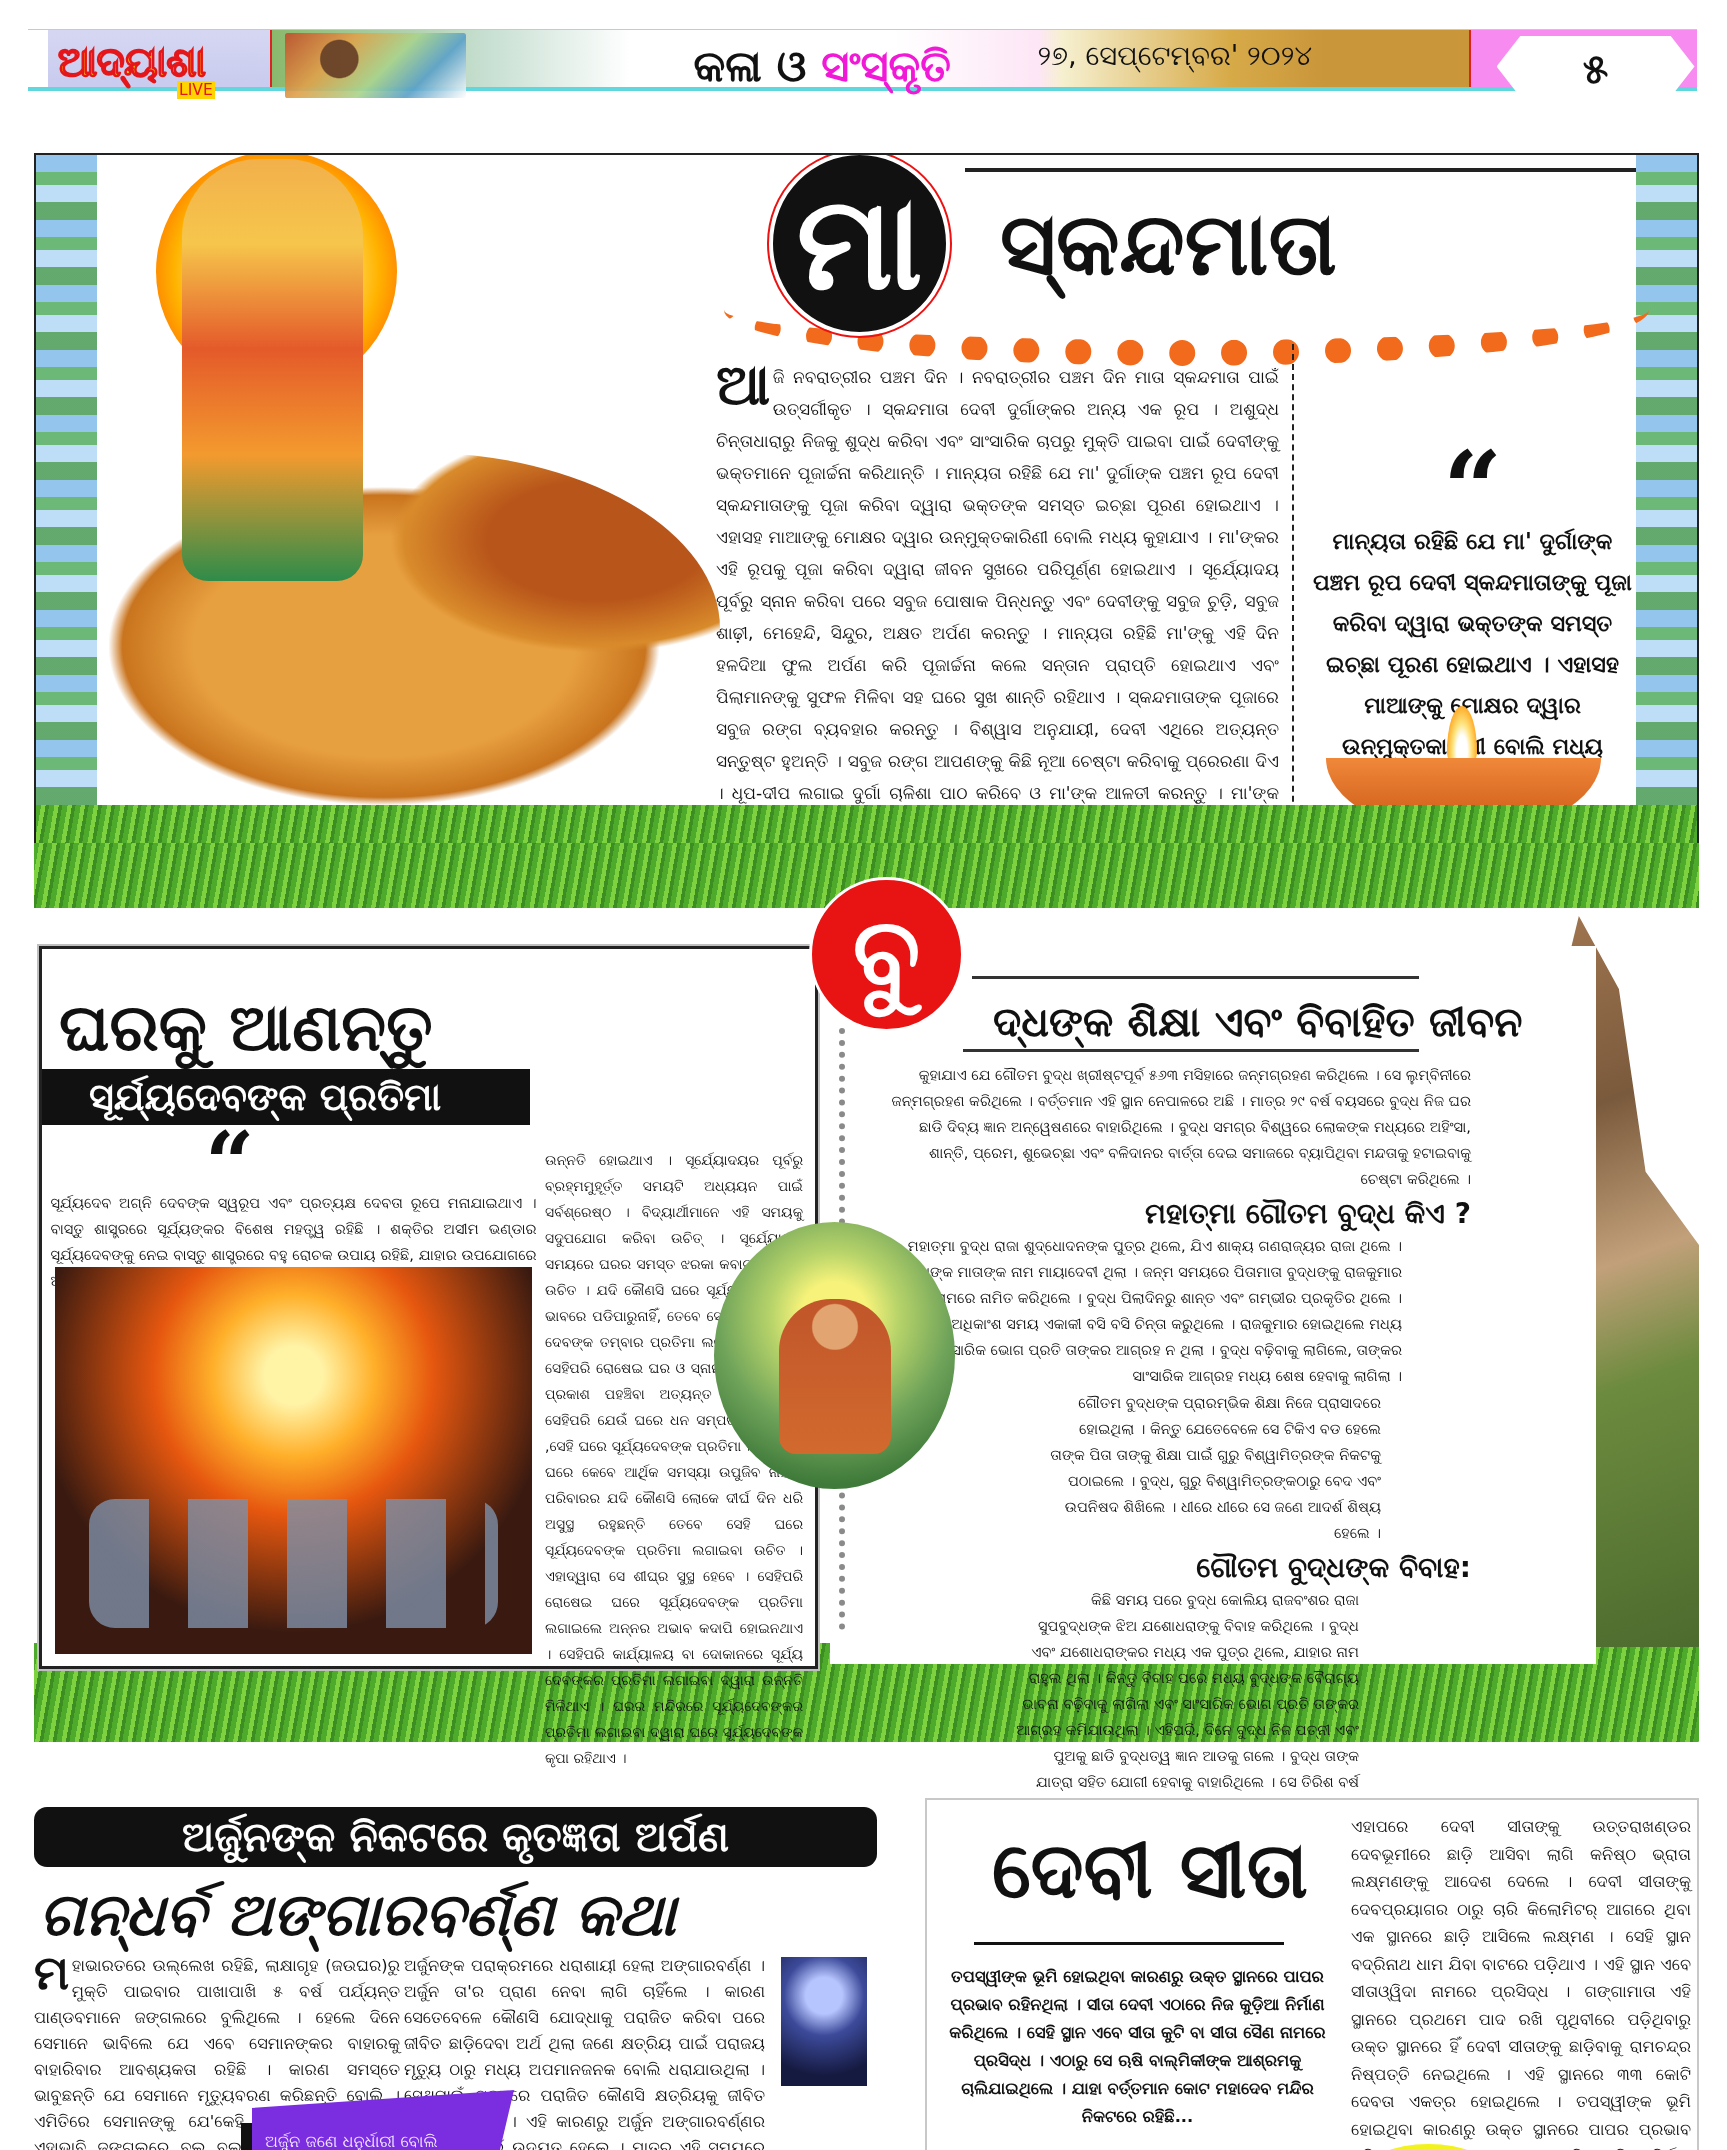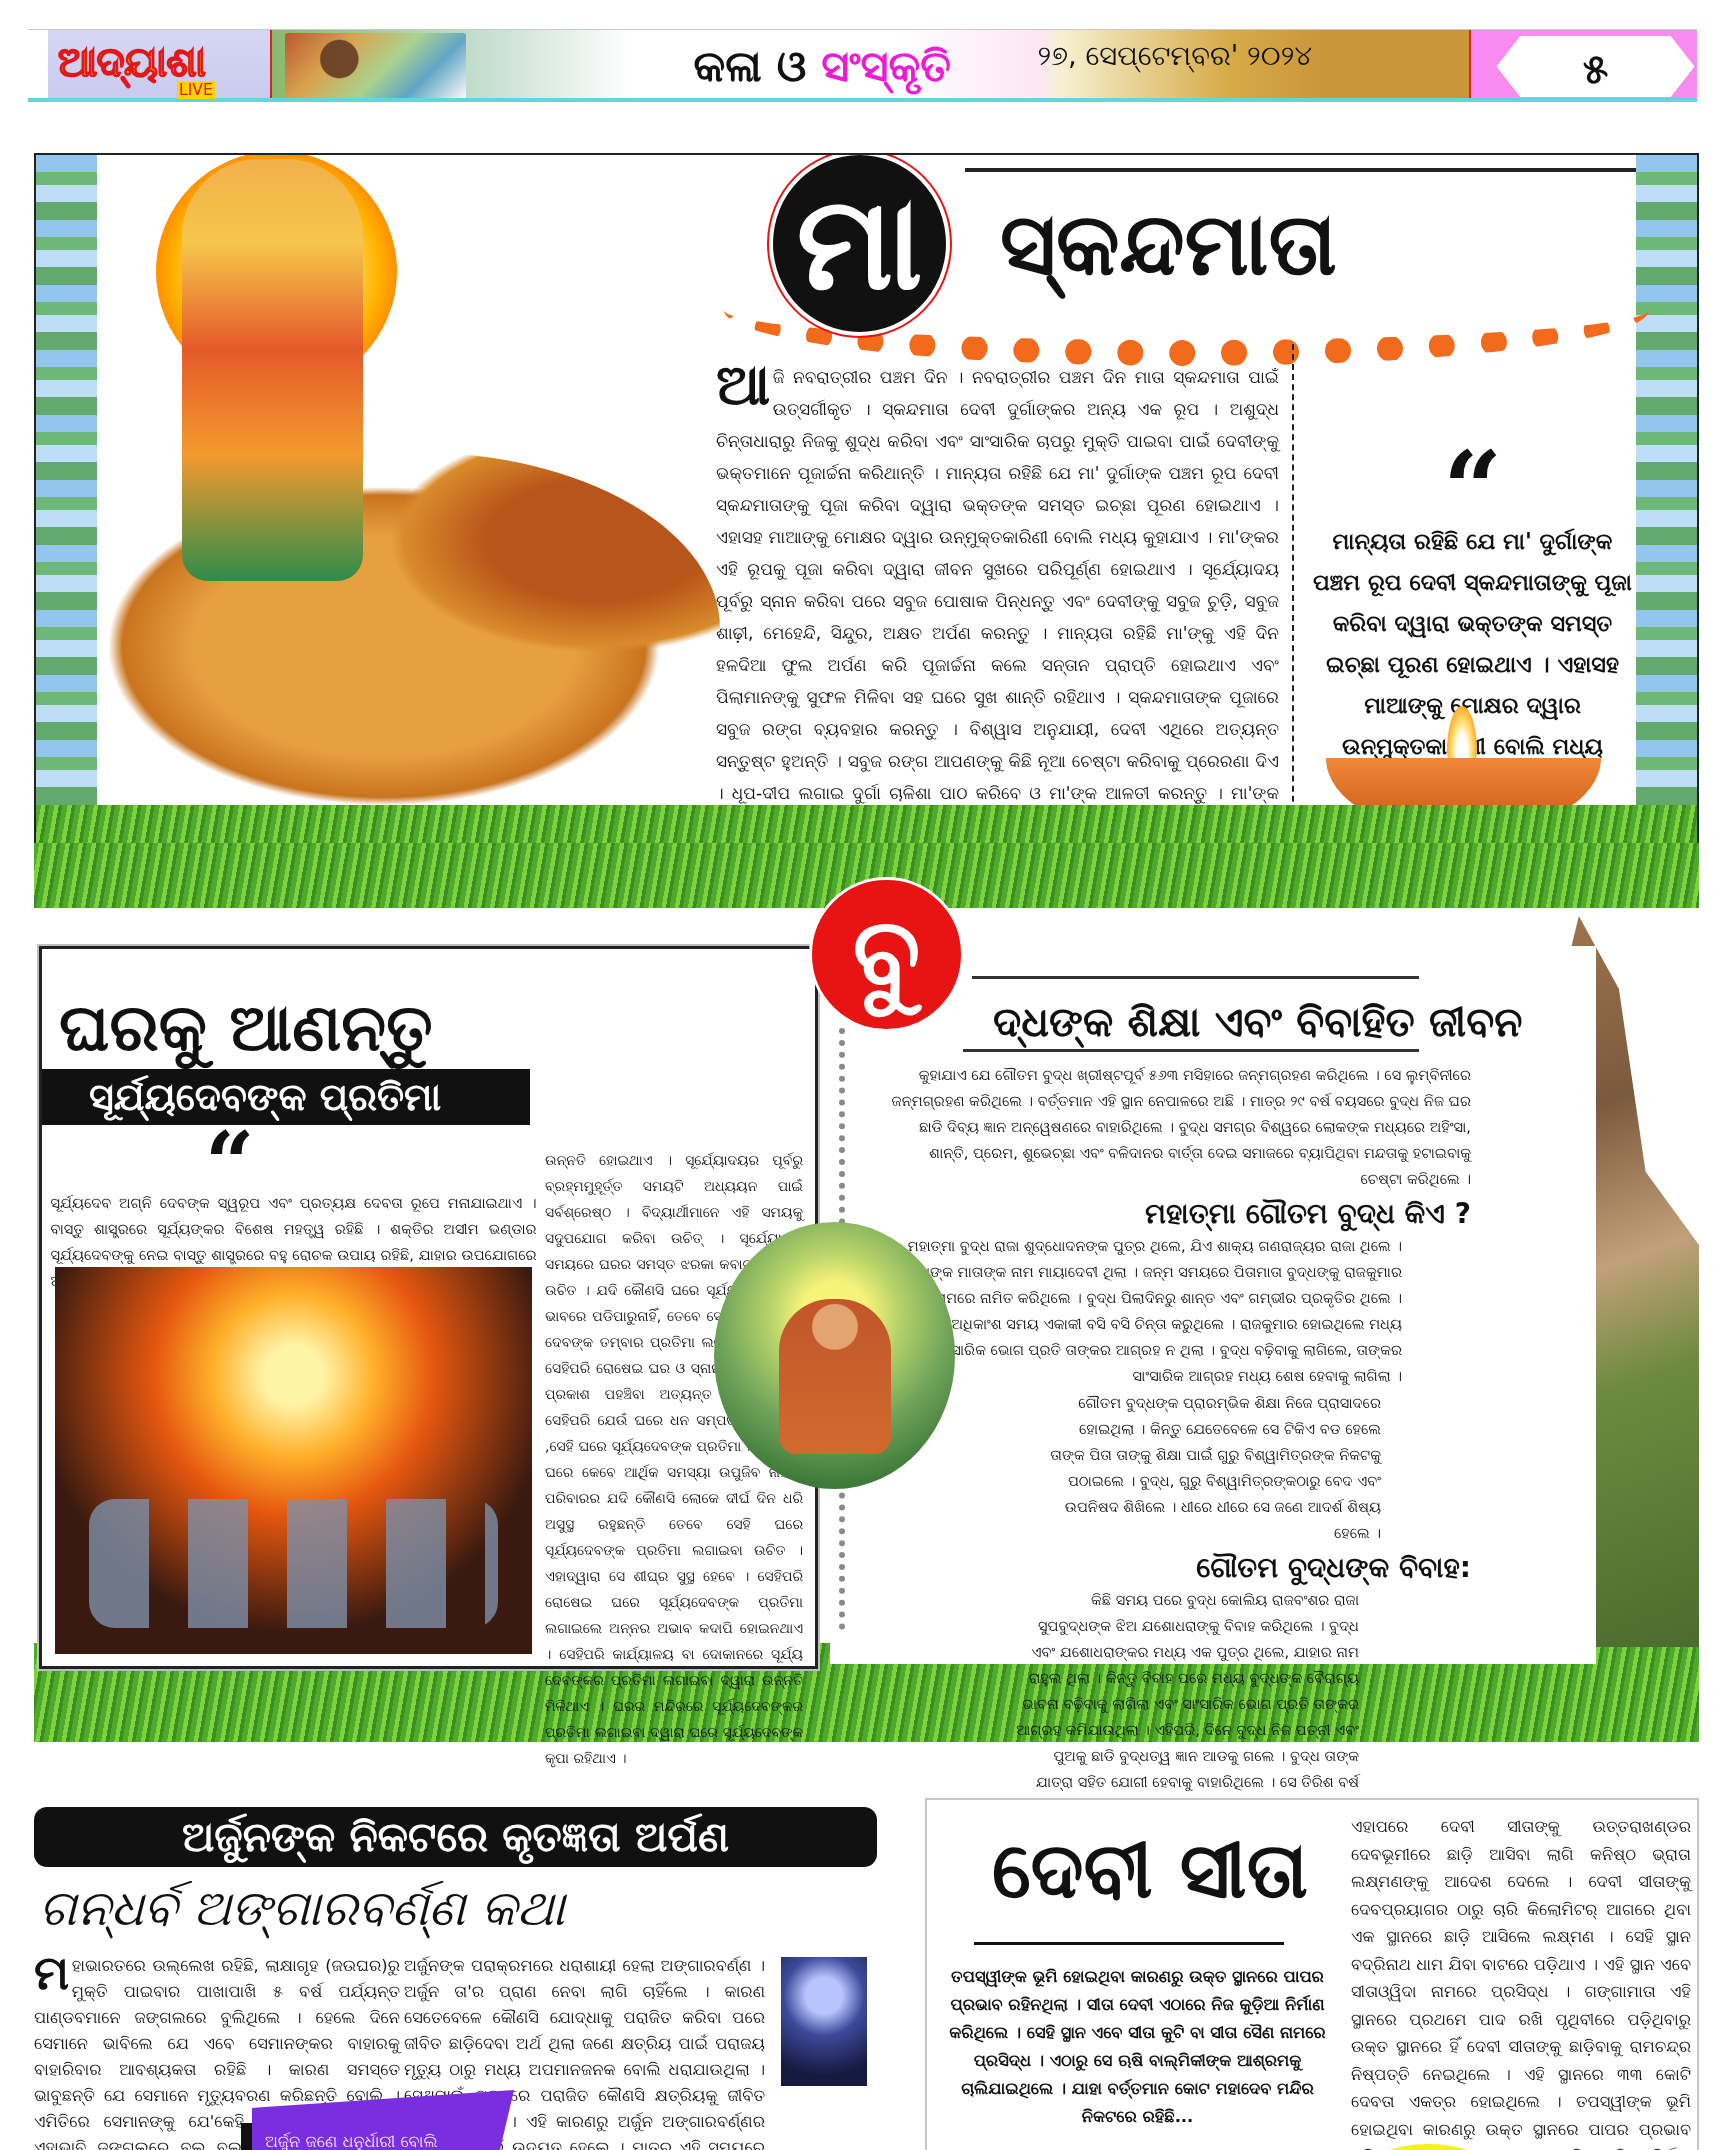--- a/index.html
+++ b/index.html
@@ -1,20 +1,20 @@
 <!DOCTYPE html>
 <html style="font-size:6.9px"><head>
 <meta charset="utf-8">
 <style>
   * { box-sizing: border-box; margin: 0; padding: 0; }
   html, body { width: 1727px; height: 2667px; background: #ffffff; overflow: hidden; }
   body { position: relative; font-family: "DejaVu Sans", "Liberation Sans", sans-serif; color: #111; }
 
   
-  .masthead { position: absolute; left: 27.5px; top: 29px; width: 1669px; height: 73px;
+  .masthead { position: absolute; left: 27.5px; top: 29px; width: 1669px; height: 62px;
     border-top: 1.7px solid #c9c9c9; border-bottom: 4.3px solid #5fd7dd; display: flex; padding-left: 20px; }
   .brand { width: 224px; height: 100%; background: linear-gradient(#d5d7f2, #c9cbef);
     position: relative; border-right: 2.6px solid #d22; }
   .brand-name { position: absolute; left: 10.3px; top: 7.7px; font-size: 41px; font-weight: 900; color: #ffd400;
     -webkit-text-stroke: 1.3px #e4161b; letter-spacing: -0.9px; }
   .brand-sub { position: absolute; left: 129px; top: 51px; font-size: 15.5px; font-weight: 400; color: #e4161b;
     background: #ffd400; padding: 0 2.6px; }
   .mast-mid { flex: 1; position: relative;
     background: linear-gradient(90deg, #8ab96d 0%, #c7dfd2 18%, #ffffff 30%, #ffffff 52%, #fde6f6 64%, #f6f0d0 66%, #d7aa48 80%, #c9963a 88%); text-align: right; }
   .mast-mid .scene-left { position: absolute; left: 13px; top: 3.4px; width: 181px; height: 65px;
@@ -100,21 +100,21 @@
     border-radius: 52px 52px 17px 17px; }
   .cliff { position: absolute; left: 1432px; top: 916px; width: 267px; height: 731px;
     background: linear-gradient(160deg, #a87b54 0%, #7a5a3c 30%, #c2a07a 50%, #6d8b3e 65%, #4c6b2e 100%);
     clip-path: polygon(55% 0, 70% 10%, 80% 35%, 100% 45%, 100% 100%, 10% 100%, 20% 80%, 35% 60%, 40% 40%, 45% 15%); }
   .sec2-grass-bottom { position: absolute; left: 34px; top: 1643px; width: 1665px; height: 99px;
     background: repeating-linear-gradient(100deg, #4daa2a 0 5.2px, #7ed23f 5.2px 9.5px, #3c8e22 9.5px 13px); }
 
   
   .arj-bar { position: absolute; left: 34px; top: 1807px; width: 843px; height: 60px; background: #111; border-radius: 13px;
     color: #fff; font-size: 41px; font-weight: 700; text-align: center; line-height: 60px; }
-  .arj-title { position: absolute; left: 39px; top: 1880px; font-size: 49px; font-weight: 400; font-style: italic; }
+  .arj-title { position: absolute; left: 39px; top: 1880px; font-size: 59px; font-weight: 700; font-style: italic; }
   .arj-col1 { position: absolute; left: 34px; top: 1953px; width: 366px; font-size: 16.3px; line-height: 26px; text-align: justify; }
   .arj-col2 { position: absolute; left: 404px; top: 1953px; width: 366px; font-size: 16.3px; line-height: 26px; text-align: justify; }
   .arj-purple { position: absolute; left: 252px; top: 2090px; width: 262px; height: 224px; background: #7a2ee0;
     clip-path: polygon(0 8%, 100% 0, 80% 100%, 0 100%); color: #f4e8ff; font-size: 16.3px; line-height: 26px; padding: 39px 17px 0 13px;
     box-shadow: -8.6px 4.3px 0 #111; }
   .arj-shadow { position: absolute; left: 241px; top: 2123px; width: 13px; height: 189px; background: #111; }
   .arj-gandharva-img { position: absolute; left: 781px; top: 1957px; width: 86px; height: 129px;
     background: radial-gradient(circle at 50% 30%, #b7c5ff 0 18%, #3c4a9a 40%, #151a40 80%); }
 
   

